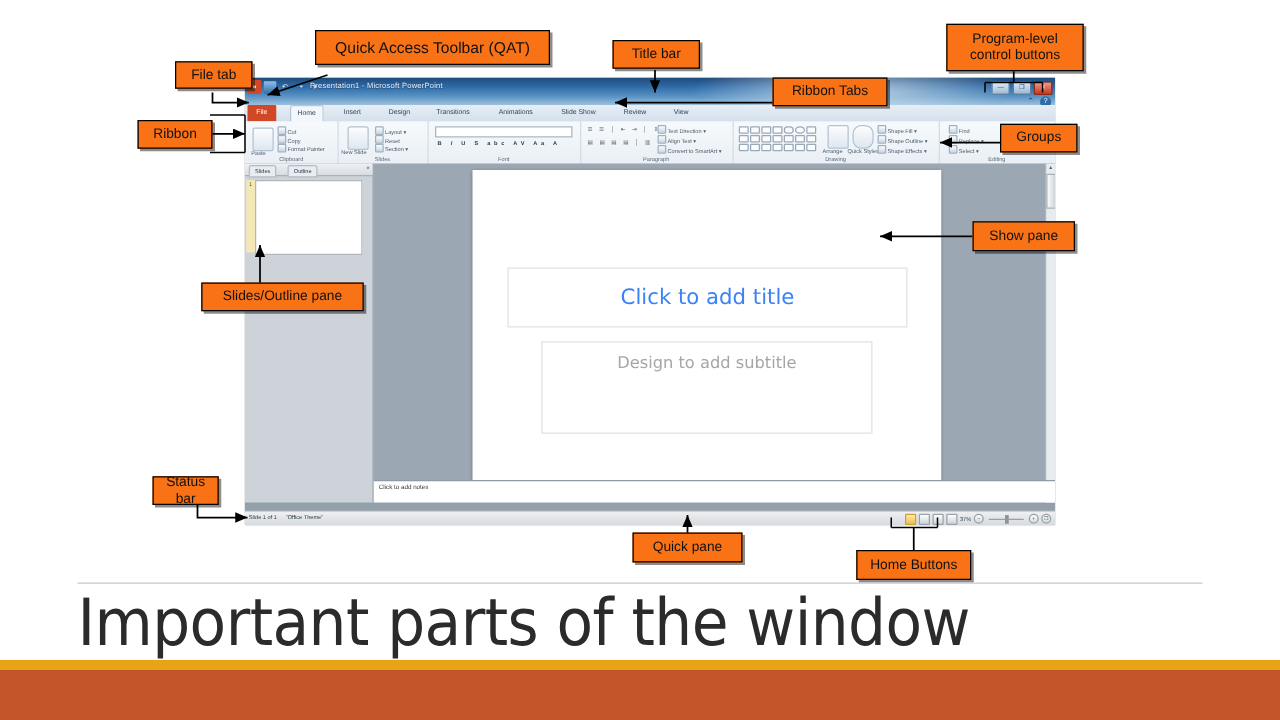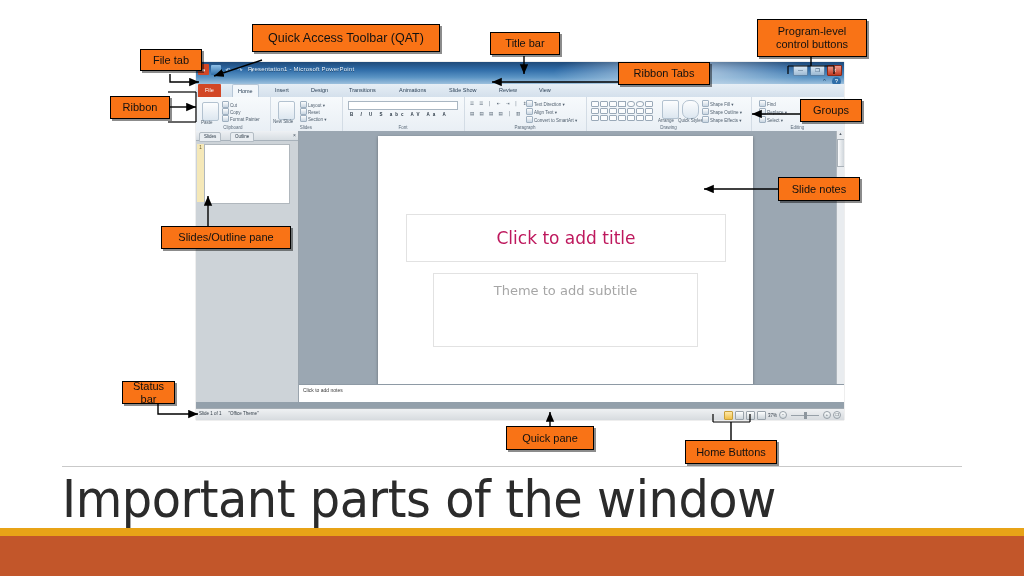--- a/index.html
+++ b/index.html
@@ -78,21 +78,21 @@
   .pane-close{position:absolute;right:2px;top:1px;font-size:5px;color:#44525f;line-height:7px;}
   .thumb{position:absolute;left:8px;top:13px;width:84px;height:58px;background:#fff;
        border:1px solid #b0b7bd;}
   .thumb-num{position:absolute;left:1px;top:13px;width:7px;height:58px;background:#f5e8b8;
        font-size:4.5px;color:#6a5a22;text-align:center;line-height:8px;}
 
   .pane-slide{position:absolute;left:103px;top:0;right:0;bottom:18px;background:#9ba7b2;}
   .slide-canvas{position:absolute;left:79px;top:5px;width:375px;height:257px;background:#fff;
        box-shadow:0 1px 3px rgba(0,0,0,.35);}
   .ph{position:absolute;border:1px solid #e2e2e2;display:flex;align-items:center;justify-content:center;}
-  .ph-title{left:28px;top:78px;width:318px;height:46px;font-size:17px;color:#be185d;
+  .ph-title{left:28px;top:78px;width:318px;height:46px;font-size:17px;color:#3b82f6;
        font-family:"DejaVu Sans", sans-serif;}
   .ph-sub{left:55px;top:137px;width:263px;height:63px;font-size:13px;color:#a6a6a6;
        align-items:flex-start;padding-top:9px;font-family:"DejaVu Sans", sans-serif;}
   .notes{position:absolute;left:0;bottom:0;width:100%;height:18px;background:#fff;
        border-top:1px solid #8e9aa5;font-size:5px;color:#3b3b3b;padding:2px 0 0 4px;box-sizing:border-box;}
   .vscroll{position:absolute;right:0;top:0;width:7px;bottom:0;background:#e9ecef;border-left:1px solid #aeb6bd;}
   .vscroll .thumbbar{position:absolute;left:0;top:8px;width:100%;height:26px;
        background:linear-gradient(90deg,#fbfcfd,#c7ced4);border:1px solid #a9b1b8;}
   .vscroll .ar{position:absolute;left:0;width:100%;height:7px;font-size:4px;text-align:center;color:#56606a;}
 
@@ -241,21 +241,21 @@
           <div class="pane-tab" style="left:34px">Outline</div>
           <div class="pane-close">×</div>
         </div>
         <div class="thumb-num">1</div>
         <div class="thumb"></div>
       </div>
 
       <div class="pane-slide">
         <div class="slide-canvas">
           <div class="ph ph-title">Click to add title</div>
-          <div class="ph ph-sub">Theme to add subtitle</div>
+          <div class="ph ph-sub">Design to add subtitle</div>
         </div>
         <div class="vscroll">
           <div class="ar" style="top:0">▲</div>
           <div class="thumbbar"></div>
           <div class="ar" style="bottom:0">▼</div>
         </div>
         <div class="notes">Click to add notes</div>
       </div>
 
       <div class="statusbar">
@@ -333,21 +333,21 @@
     <span>Program-level</span>
     <span>control buttons</span>
   </div>
 
   <div class="callout" style="left:618px;top:62px;width:92px;height:23px">Ribbon Tabs</div>
 
   <div class="callout" style="left:110px;top:96px;width:60px;height:23px">Ribbon</div>
 
   <div class="callout" style="left:800px;top:99px;width:62px;height:23px">Groups</div>
 
-  <div class="callout" style="left:778px;top:177px;width:82px;height:24px">Slide notes</div>
+  <div class="callout" style="left:778px;top:177px;width:82px;height:24px">Show pane</div>
 
   <div class="callout" style="left:161px;top:226px;width:130px;height:23px">Slides/Outline pane</div>
 
   <div class="callout" style="left:122px;top:381px;width:53px;height:23px">Status bar</div>
 
   <div class="callout" style="left:506px;top:426px;width:88px;height:24px">Quick pane</div>
 
   <div class="callout" style="left:685px;top:440px;width:92px;height:24px">Home Buttons</div>
 
   <div class="title-rule"></div>

